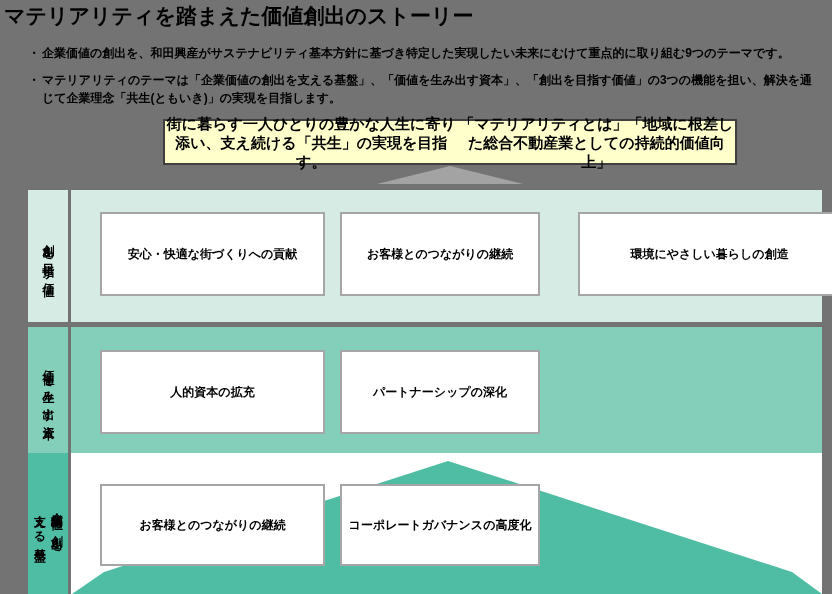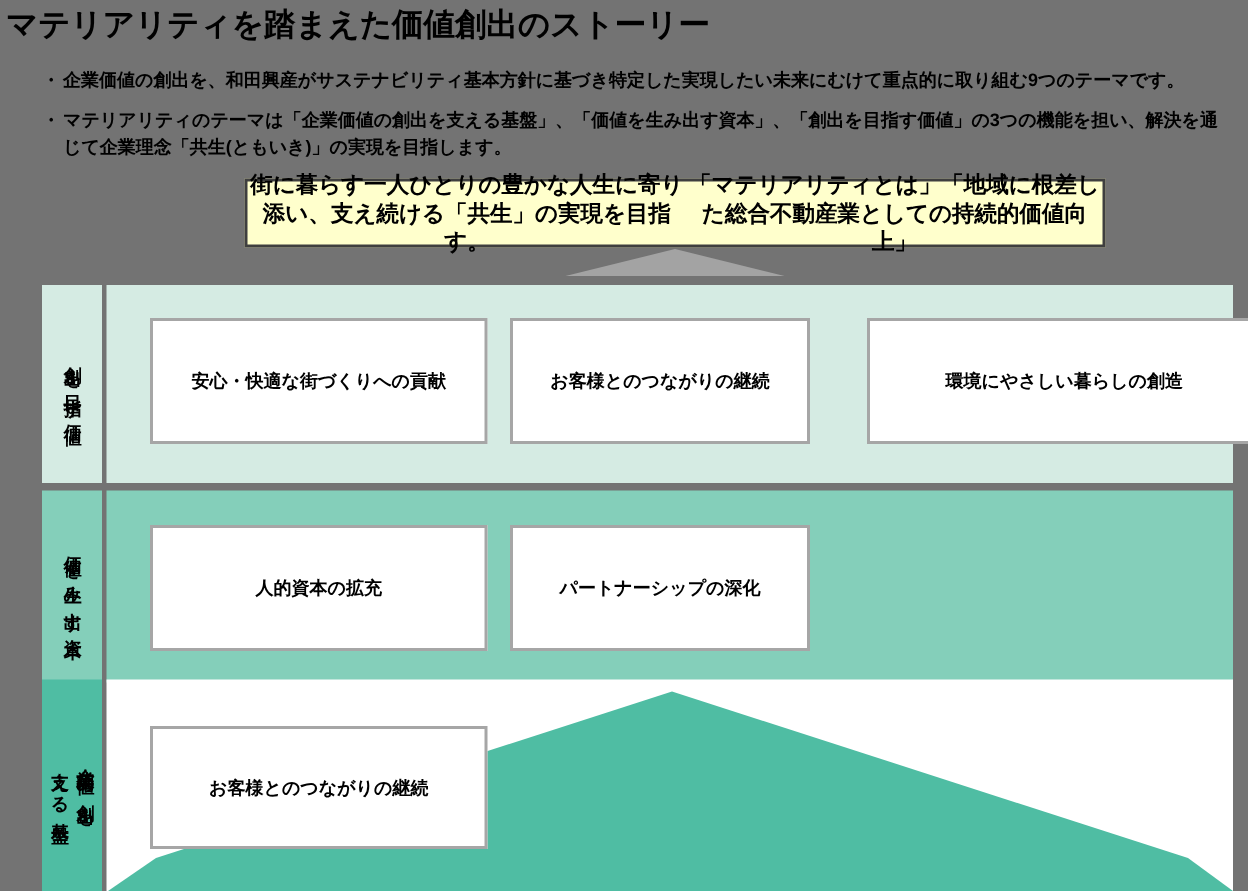--- a/index.html
+++ b/index.html
@@ -122,15 +122,18 @@
       <span>支える基盤</span>
     </div>
   </div>
   <div class="band band-3">
     <svg class="foundation-arrow" viewBox="0 0 751 141" xmlns="http://www.w3.org/2000/svg" aria-hidden="true">
       <polygon points="377,8 721,119 751,141 1,141 33,119"></polygon>
     </svg>
     <div class="theme-box pos-1">
       <span>お客様とのつながりの継続</span>
     </div>
+    <div class="theme-box pos-2">
+      <span>コーポレートガバナンスの高度化</span>
+    </div>
   </div>
 
 </div>
 
 </body></html>

